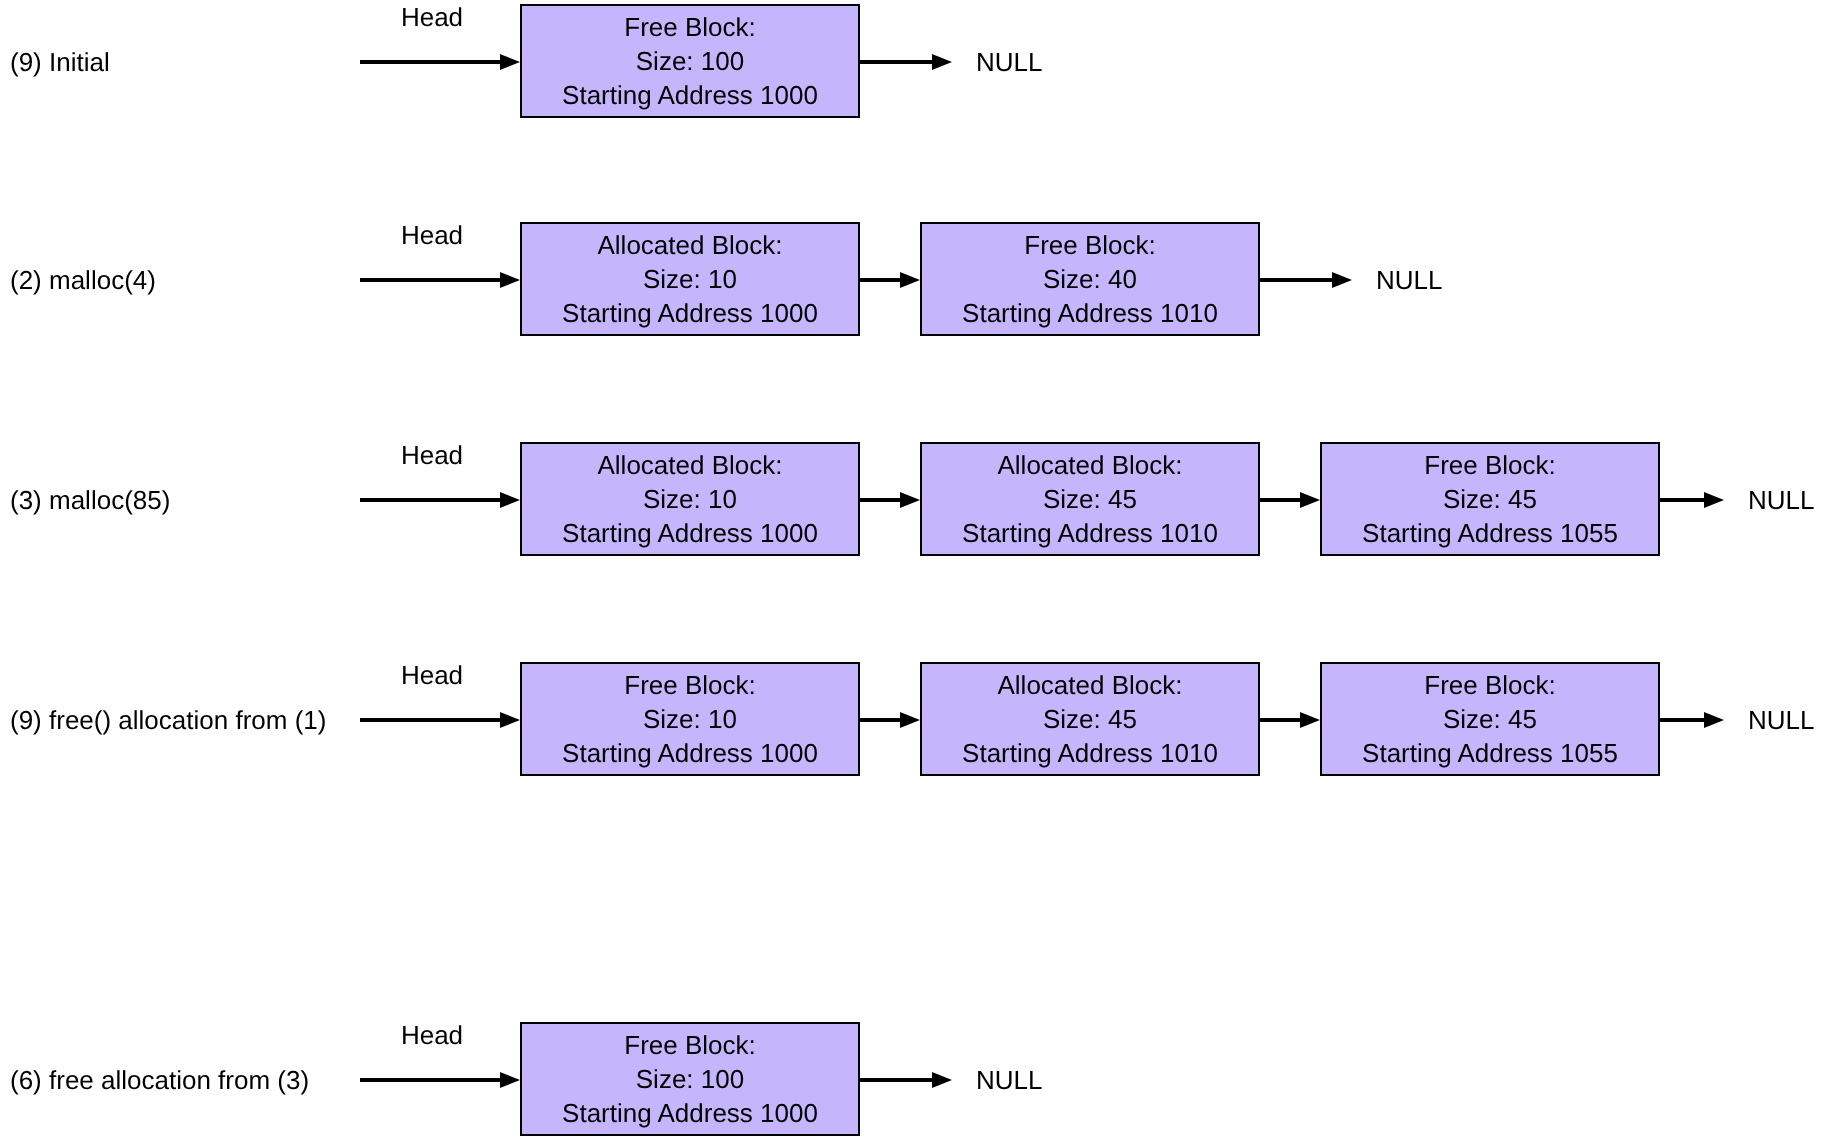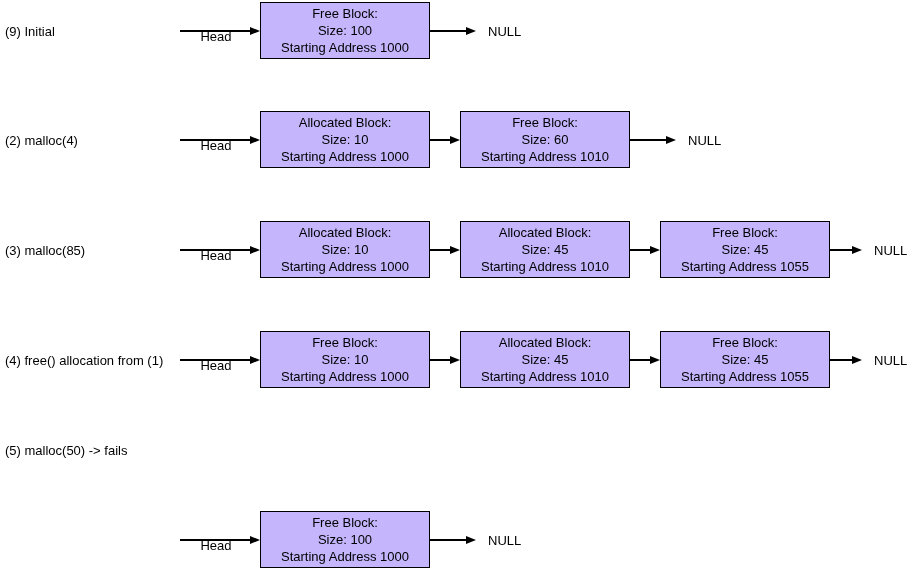--- a/index.html
+++ b/index.html
@@ -13,21 +13,21 @@
     position:absolute;left:5px;top:50%;transform:translateY(-50%);
     white-space:nowrap;
   }
   .shaft{position:absolute;height:1.5px;background:#000;top:32px;}
   .ah{
     position:absolute;top:28.5px;width:0;height:0;
     border-top:4.5px solid transparent;border-bottom:4.5px solid transparent;
     border-left:10px solid #000;
   }
   .head-label{
-    position:absolute;width:72px;left:180px;bottom:20px;
+    position:absolute;width:72px;left:180px;bottom:48px;
     text-align:center;white-space:nowrap;
   }
   .block{
     position:absolute;top:4px;width:170px;height:57px;
     border:1.5px solid #000;box-sizing:border-box;background:#c4b5fd;
     display:flex;flex-direction:column;justify-content:center;align-items:center;
     text-align:center;line-height:17px;white-space:nowrap;
   }
   .null-label{position:absolute;top:50%;transform:translateY(-50%);white-space:nowrap;}
 </style>
@@ -56,21 +56,21 @@
       <div class="ah" style="left: 250px;"></div>
       <div class="block" style="left: 260px;">
         <div>Allocated Block:</div>
         <div>Size: 10</div>
         <div>Starting Address 1000</div>
       </div>
       <div class="shaft" style="left: 430px; width: 20px;"></div>
       <div class="ah" style="left: 450px;"></div>
       <div class="block" style="left: 460px;">
         <div>Free Block:</div>
-        <div>Size: 60</div>
+        <div>Size: 40</div>
         <div>Starting Address 1010</div>
       </div>
       <div class="shaft" style="left: 630px; width: 36px;"></div>
       <div class="ah" style="left: 666px;"></div>
       <div class="null-label" style="left: 688px;">NULL</div>
     </div>
     <div class="row" style="top: 217px;">
       <div class="row-label">(3) malloc(85)</div>
       <div class="head-label">Head</div>
       <div class="shaft" style="left: 180px; width: 70px;"></div>
@@ -92,21 +92,21 @@
       <div class="block" style="left: 660px;">
         <div>Free Block:</div>
         <div>Size: 45</div>
         <div>Starting Address 1055</div>
       </div>
       <div class="shaft" style="left: 830px; width: 22px;"></div>
       <div class="ah" style="left: 852px;"></div>
       <div class="null-label" style="left: 874px;">NULL</div>
     </div>
     <div class="row" style="top: 327px;">
-      <div class="row-label">(4) free() allocation from (1)</div>
+      <div class="row-label">(9) free() allocation from (1)</div>
       <div class="head-label">Head</div>
       <div class="shaft" style="left: 180px; width: 70px;"></div>
       <div class="ah" style="left: 250px;"></div>
       <div class="block" style="left: 260px;">
         <div>Free Block:</div>
         <div>Size: 10</div>
         <div>Starting Address 1000</div>
       </div>
       <div class="shaft" style="left: 430px; width: 20px;"></div>
       <div class="ah" style="left: 450px;"></div>
@@ -119,24 +119,22 @@
       <div class="ah" style="left: 650px;"></div>
       <div class="block" style="left: 660px;">
         <div>Free Block:</div>
         <div>Size: 45</div>
         <div>Starting Address 1055</div>
       </div>
       <div class="shaft" style="left: 830px; width: 22px;"></div>
       <div class="ah" style="left: 852px;"></div>
       <div class="null-label" style="left: 874px;">NULL</div>
     </div>
-    <div class="row" style="top: 417px;">
-      <div class="row-label">(5) malloc(50) -&gt; fails</div>
-    </div>
     <div class="row" style="top: 507px;">
+      <div class="row-label">(6) free allocation from (3)</div>
       <div class="head-label">Head</div>
       <div class="shaft" style="left: 180px; width: 70px;"></div>
       <div class="ah" style="left: 250px;"></div>
       <div class="block" style="left: 260px;">
         <div>Free Block:</div>
         <div>Size: 100</div>
         <div>Starting Address 1000</div>
       </div>
       <div class="shaft" style="left: 430px; width: 36px;"></div>
       <div class="ah" style="left: 466px;"></div>

